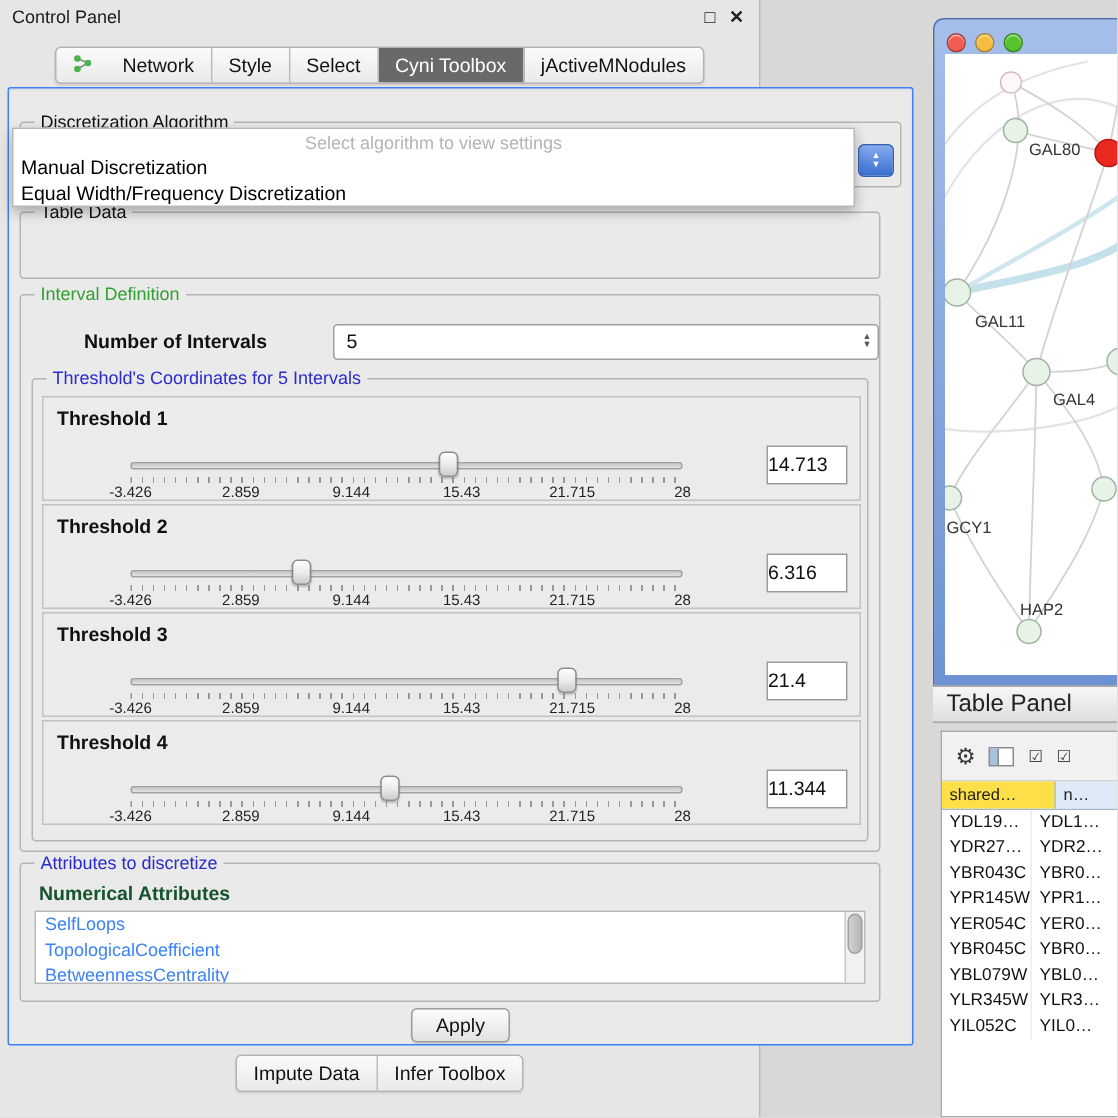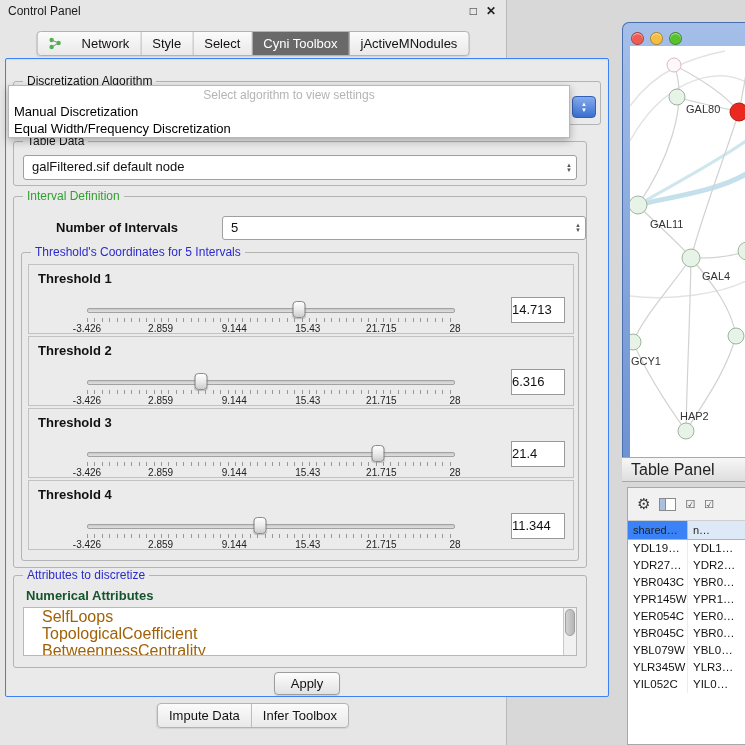--- a/index.html
+++ b/index.html
@@ -9,21 +9,21 @@
 
   
   .control-panel{position:absolute;left:0;top:0;width:507px;height:745px;background:#e6e6e6;border-right:1px solid #b9b9b9}
   .cp-titlebar{position:absolute;top:0;left:0;right:0;height:22px;line-height:22px;padding-left:8px;font-size:12px;color:#1a1a1a}
   .titlebar-icons{position:absolute;right:10px;top:0;height:22px;display:flex;gap:9px;align-items:center;font-size:12px;color:#222;font-weight:bold}
   .titlebar-icons span{cursor:default}
 
   .top-tabs,.bottom-tabs{position:absolute;left:50%;transform:translateX(-50%);display:flex;border:1px solid #b3b3b3;border-radius:4px;overflow:hidden;background:linear-gradient(#fbfbfb,#e9e9e9);box-shadow:0 1px 1px rgba(0,0,0,.08)}
   .top-tabs{top:31px}
   .bottom-tabs{top:703px}
-  .tab{padding:4px 11px;font-size:13px;color:#111;border-right:1px solid #bdbdbd;display:flex;align-items:center;gap:20px;white-space:nowrap}
+  .tab{padding:4px 11px;font-size:13px;color:#111;border-right:1px solid #bdbdbd;display:flex;align-items:flex-start;gap:20px;white-space:nowrap}
   .tab:last-child{border-right:none}
   .tab.active{background:#696969;color:#fff}
 
   .panel-body{position:absolute;top:58px;left:5px;width:604px;height:639px;border:1px solid #3b82f6;background:#eaeaea;border-radius:2px;box-shadow:inset 0 1px 2px rgba(0,0,0,.06)}
 
   .gbox{position:absolute;border:1px solid #b4b4b4;border-radius:3px}
   .gbox-label{position:absolute;top:-8px;left:9px;background:#eaeaea;padding:0 4px;font-size:12px;color:#111;line-height:15px;white-space:nowrap}
   .gbox-label.green{color:#31a031}
   .gbox-label.blue{color:#2b2bcc}
 
@@ -57,43 +57,43 @@
   .thumb{position:absolute;top:0;width:13px;height:17px;transform:translateX(-50%);background:linear-gradient(#fefefe,#e9e9e9 55%,#cbcbcb);border:1px solid #8a8a8a;border-radius:4px;box-shadow:0 1px 1px rgba(0,0,0,.2)}
   .ticks{position:absolute;left:0;right:0;top:17px;height:4px;background:repeating-linear-gradient(to right,#979797 0 1px,transparent 1px 7.4px)}
   .tick-labels{position:absolute;left:0;right:0;top:22px;height:12px}
   .tl{position:absolute;transform:translateX(-50%);font-size:10px;color:#222;white-space:nowrap}
   .tl:nth-child(1){left:0}.tl:nth-child(2){left:20%}.tl:nth-child(3){left:40%}
   .tl:nth-child(4){left:60%}.tl:nth-child(5){left:80%}.tl:nth-child(6){left:100%}
 
   .attr-gbox{left:7px;top:516px;width:574px;height:93px}
   .attr-title{position:absolute;left:12px;top:12px;font-size:13px;font-weight:bold;color:#14532d}
   .attr-list{position:absolute;left:9px;right:9px;top:31px;height:49px;background:#fff;border:1px solid #b8b8b8;overflow:hidden}
-  .attr-item{font-size:16px;color:#a16207;line-height:17px;padding-left:18px;white-space:nowrap}
+  .attr-item{font-size:12px;color:#3b82f6;line-height:17px;padding-left:6px;white-space:nowrap}
   .scrollbar{position:absolute;right:0;top:0;bottom:0;width:13px;background:#f1f1f1;border-left:1px solid #c9c9c9}
   .sb-thumb{position:absolute;left:1px;right:1px;top:1px;height:58%;background:linear-gradient(to right,#d2d2d2,#b6b6b6);border:1px solid #9f9f9f;border-radius:6px}
 
   .apply-btn{position:absolute;left:50%;top:613px;transform:translateX(-50%);width:66px;height:23px;border:1px solid #9c9c9c;border-radius:4px;background:linear-gradient(#fdfdfd,#e2e2e2);font-size:13px;color:#111;text-align:center;line-height:21px;box-shadow:0 1px 1px rgba(0,0,0,.12)}
 
   
-  .network-window{position:absolute;left:622px;top:22px;width:123px;height:446px;background:linear-gradient(#a4bfe9,#6c92d3);border:1px solid #4a6fae;border-right:none;border-radius:7px 0 0 0}
+  .network-window{position:absolute;left:622px;top:12px;width:123px;height:446px;background:linear-gradient(#a4bfe9,#6c92d3);border:1px solid #4a6fae;border-right:none;border-radius:7px 0 0 0}
   .traffic{position:absolute;top:9px;left:8px;display:flex;gap:6px}
   .light{width:13px;height:13px;border-radius:50%;border:1px solid rgba(0,0,0,.3);box-shadow:inset 0 1px 1px rgba(255,255,255,.6)}
   .l-red{background:#f15b51}.l-yellow{background:#f6be40}.l-green{background:#55c32c}
   .net-canvas{position:absolute;left:7px;top:23px;width:116px;height:414px;background:#fff;overflow:hidden}
 
   
   .table-panel-bar{position:absolute;left:622px;top:457px;width:123px;height:25px;background:linear-gradient(#f7f7f7,#dedede);border-top:1px solid #a8a8a8;border-bottom:1px solid #a8a8a8;font-size:16px;color:#222;line-height:23px;padding-left:9px}
   .table-window{position:absolute;left:627px;top:487px;width:118px;height:258px;background:#fff;border:1px solid #a8a8a8;border-right:none}
   .tw-toolbar{height:33px;background:#f1f1f1;border-bottom:1px solid #cfcfcf;display:flex;align-items:center;gap:9px;padding-left:9px}
   .gear{font-size:15px;color:#3b3b3b}
   .cols-icon{width:17px;height:13px;background:#fff;border:1px solid #8a8a8a;position:relative}
   .cols-icon i{position:absolute;left:0;top:0;bottom:0;width:6px;background:#a9c0de;border-right:1px solid #8a8a8a}
   .check-ic{font-size:11px;color:#444}
   .tw-header{display:flex;height:19px;border-bottom:1px solid #9fb6cf}
-  .tw-h1{width:60px;background:#3b82f6;border-right:1px solid #a9c4e0;font-size:11px;padding:3px 0 0 5px;color:#222}
+  .tw-h1{width:76px;background:#fde047;border-right:1px solid #a9c4e0;font-size:11px;padding:3px 0 0 5px;color:#222}
   .tw-h2{flex:1;background:#dde9f7;font-size:11px;padding:3px 0 0 5px;color:#222}
   .tw-row{display:flex;height:17px;font-size:11.5px;color:#111}
   .tw-row .c1{width:60px;padding-left:5px;border-right:1px solid #ececec;line-height:17px;white-space:nowrap;overflow:hidden}
   .tw-row .c2{flex:1;padding-left:5px;line-height:17px;white-space:nowrap;overflow:hidden}
 </style>
 </head>
 <body>
 
 <div class="app">
 
@@ -143,27 +143,20 @@
       </div>
 
       <div class="popup">
         <div class="popup-hint">Select algorithm to view settings</div>
         <div class="popup-item bold">Manual Discretization</div>
         <div class="popup-item">Equal Width/Frequency Discretization</div>
       </div>
 
       <div class="gbox td-gbox">
         <span class="gbox-label">Table Data</span>
-        <div class="combo td-combo">
-          <span>galFiltered.sif default node</span>
-          <span class="stepper">
-            <span>▲</span>
-              <span>▼</span>
-          </span>
-        </div>
       </div>
 
       <div class="gbox int-gbox">
         <span class="gbox-label green">Interval Definition</span>
 
         <div class="noi-label">Number of Intervals</div>
         <div class="combo noi-combo">
           <span>5</span>
           <span class="stepper">
             <span>▲</span>

